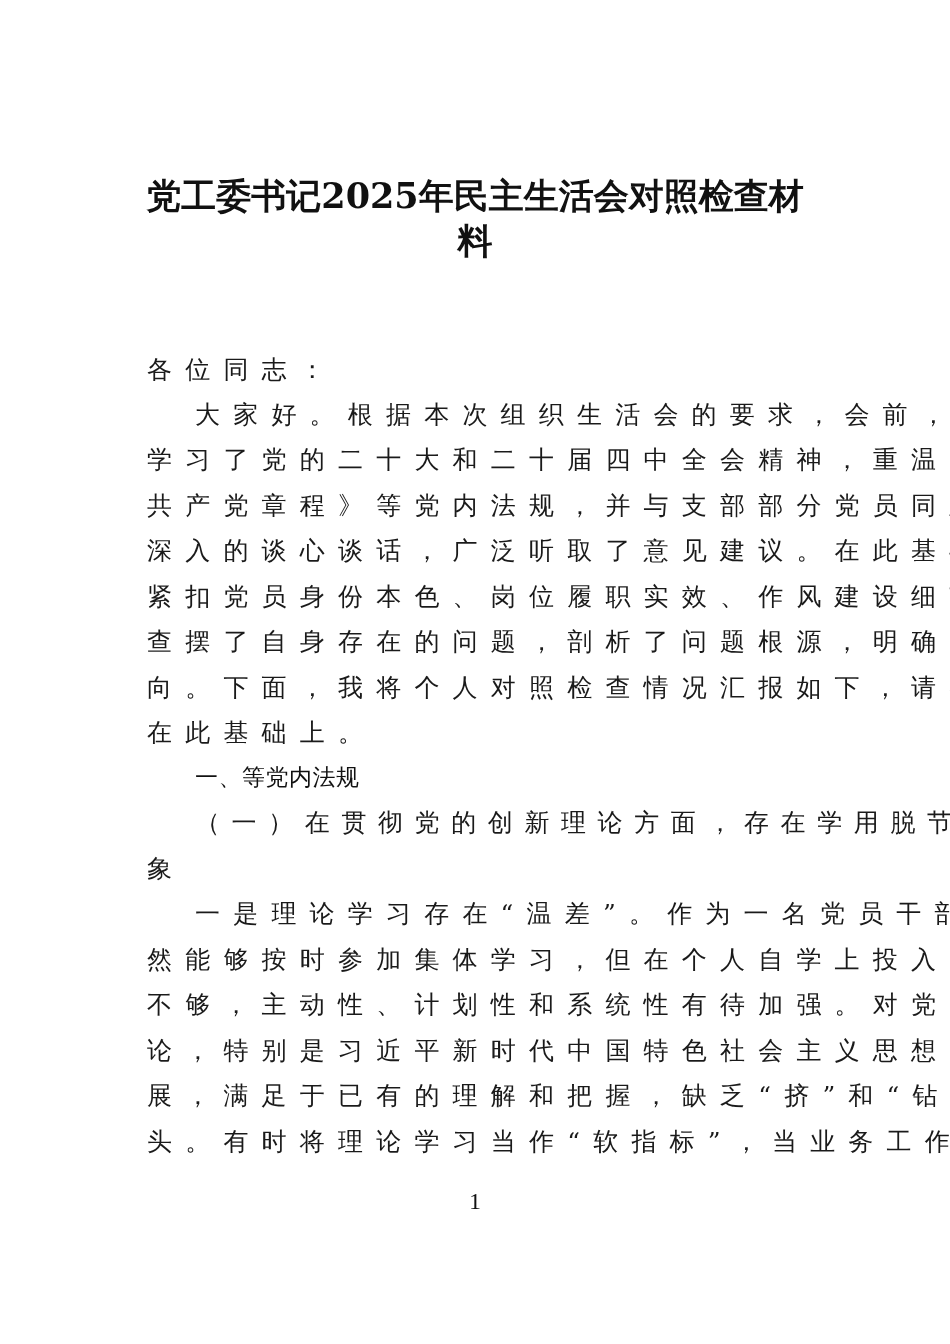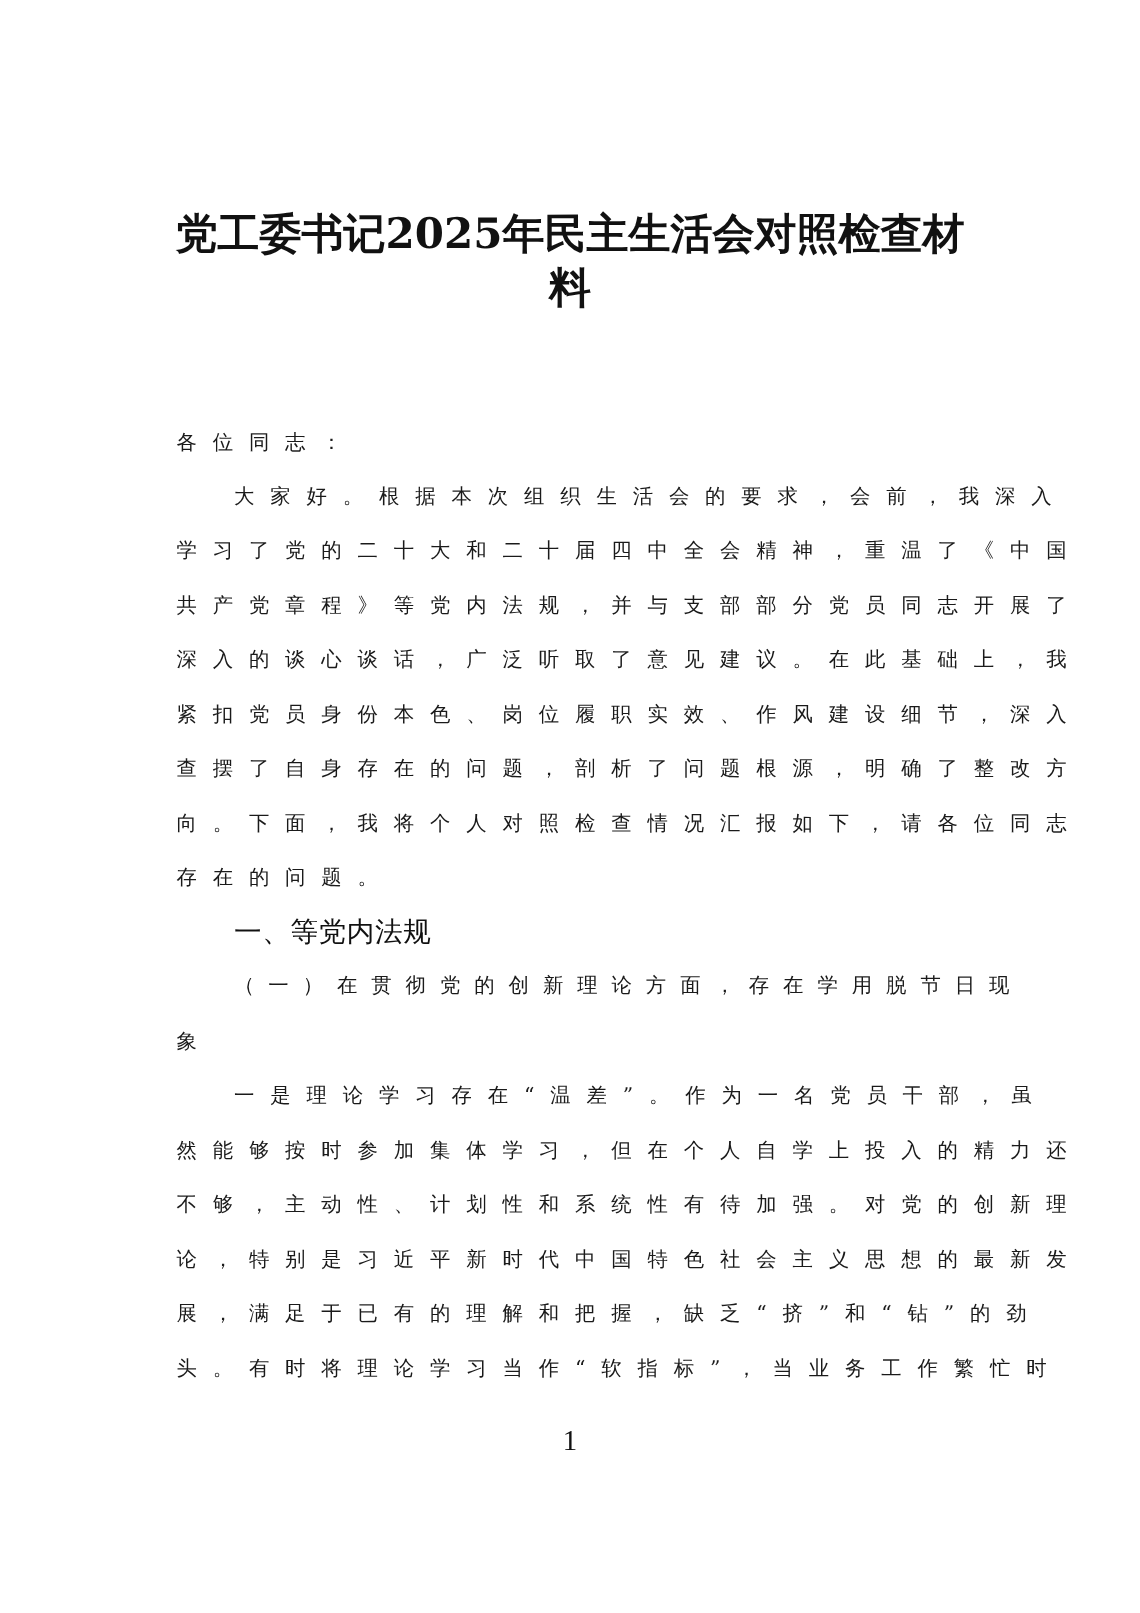--- a/index.html
+++ b/index.html
@@ -6,21 +6,21 @@
   body { width:950px; height:1344px; position:relative; overflow:hidden;
          font-family:"DejaVu Serif","Liberation Serif",serif; color:#111; }
   .page { position:absolute; left:0; top:0; width:822px; height:1344px; background:#fff; }
   .title { position:absolute; left:140px; width:670px; text-align:center;
            font-family:"DejaVu Serif","Liberation Serif",serif; font-weight:bold;
            font-size:35px; color:#111; line-height:66px; }
   .title.l1 { top:163px; letter-spacing:0px; }
   .title.l2 { top:203px; }
   .body { position:absolute; left:147px; width:660px; }
   .line { position:absolute; left:0; height:45px; white-space:nowrap;
-          font-size:17px; letter-spacing:13.2px; line-height:45px; color:#1a1a1a; }
+          font-size:25px; letter-spacing:13.2px; line-height:45px; color:#1a1a1a; }
   .heading { font-family:"DejaVu Sans","Liberation Sans",sans-serif; letter-spacing:0.5px; font-size:23px; color:#111; }
   .subheading { letter-spacing:11.6px; }
   .pagenum { position:absolute; left:0; width:950px; top:1188px; text-align:center;
              font-family:"Liberation Serif","DejaVu Serif",serif; font-size:24px; color:#111; }
 </style>
 </head>
 <body>
 
 <div class="page">
   <div class="title l1">党工委书记2025年民主生活会对照检查材</div>
@@ -29,21 +29,21 @@
   <div class="body">
     <div class="line" style="top:347px;">各位同志：</div>
 
     <div class="line" style="top:392px;left:48px;">大家好。根据本次组织生活会的要求，会前，我深入</div>
     <div class="line" style="top:437px;">学习了党的二十大和二十届四中全会精神，重温了《中国</div>
     <div class="line" style="top:483px;">共产党章程》等党内法规，并与支部部分党员同志开展了</div>
     <div class="line" style="top:528px;">深入的谈心谈话，广泛听取了意见建议。在此基础上，我</div>
     <div class="line" style="top:574px;">紧扣党员身份本色、岗位履职实效、作风建设细节，深入</div>
     <div class="line" style="top:619px;">查摆了自身存在的问题，剖析了问题根源，明确了整改方</div>
     <div class="line" style="top:665px;">向。下面，我将个人对照检查情况汇报如下，请各位同志</div>
-    <div class="line" style="top:710px;">存在的问题。</div>
+    <div class="line" style="top:710px;">在此基础上。</div>
 
     <div class="line heading" style="top:755px;left:48px;">一、等党内法规</div>
 
     <div class="line subheading" style="top:800px;left:48px;">（一）在贯彻党的创新理论方面，存在学用脱节日现</div>
     <div class="line" style="top:846px;">象</div>
 
     <div class="line" style="top:891px;left:48px;">一是理论学习存在“温差”。作为一名党员干部，虽</div>
     <div class="line" style="top:937px;">然能够按时参加集体学习，但在个人自学上投入的精力还</div>
     <div class="line" style="top:982px;">不够，主动性、计划性和系统性有待加强。对党的创新理</div>
     <div class="line" style="top:1028px;">论，特别是习近平新时代中国特色社会主义思想的最新发</div>

